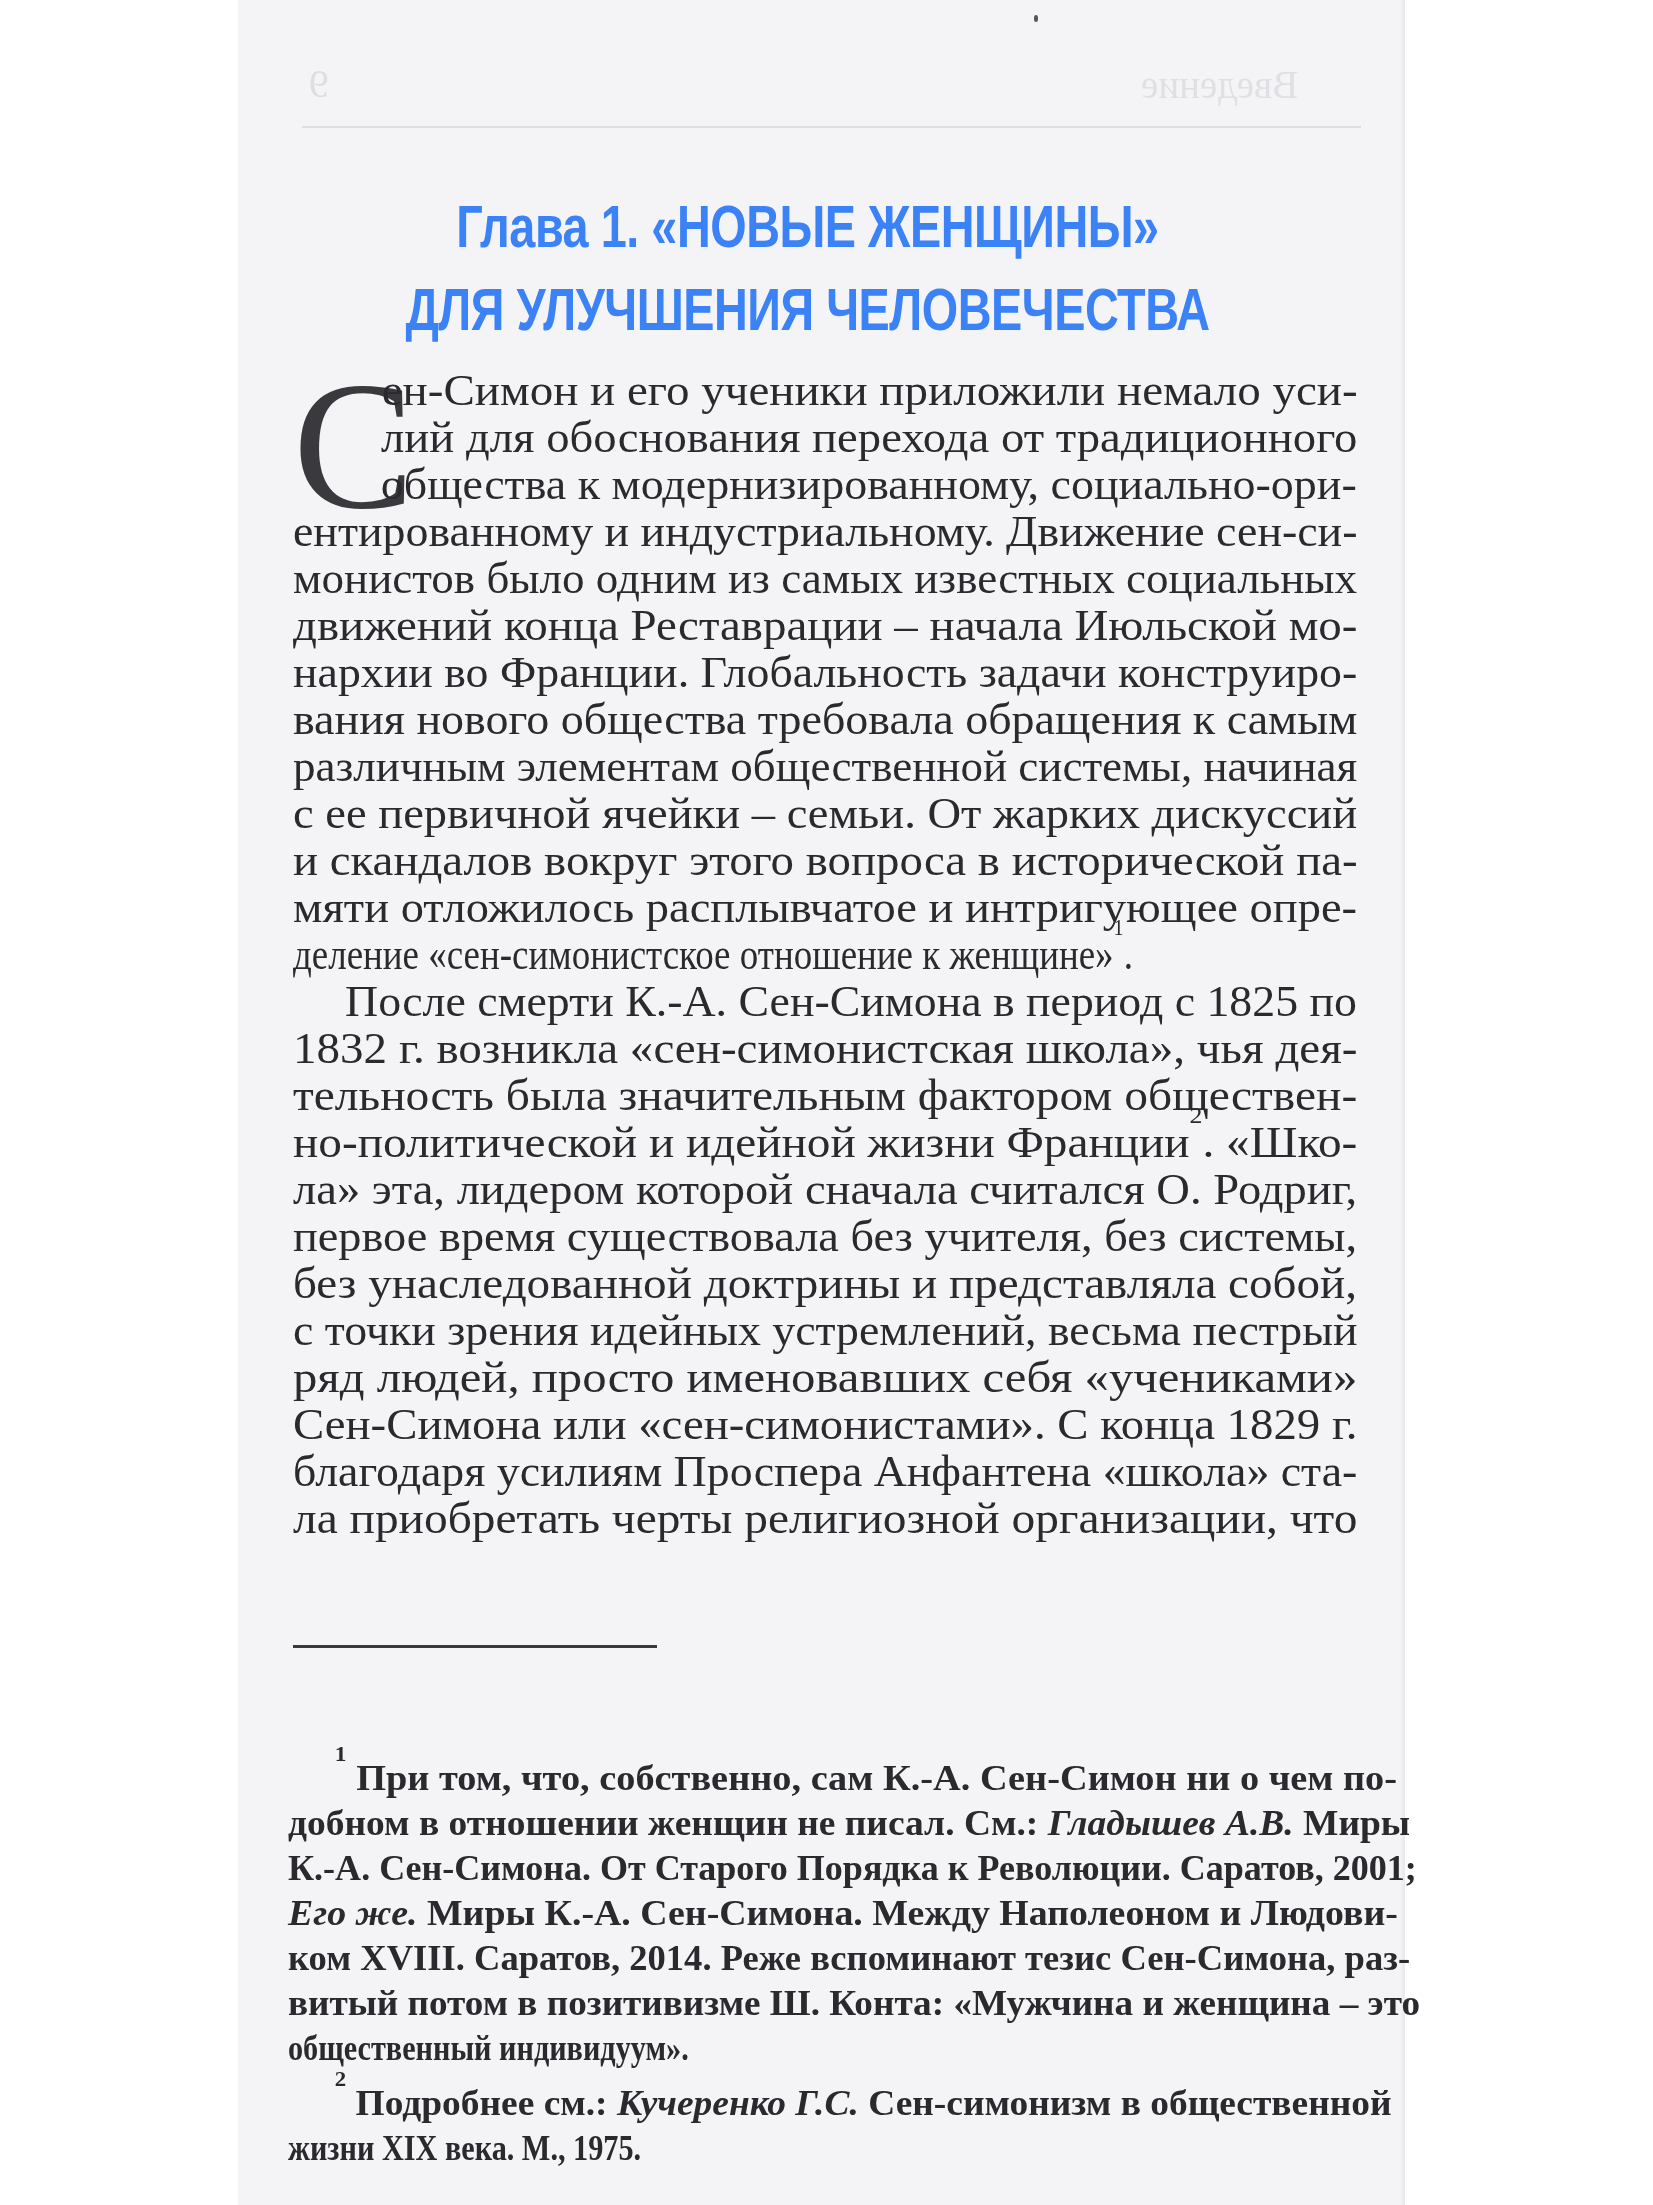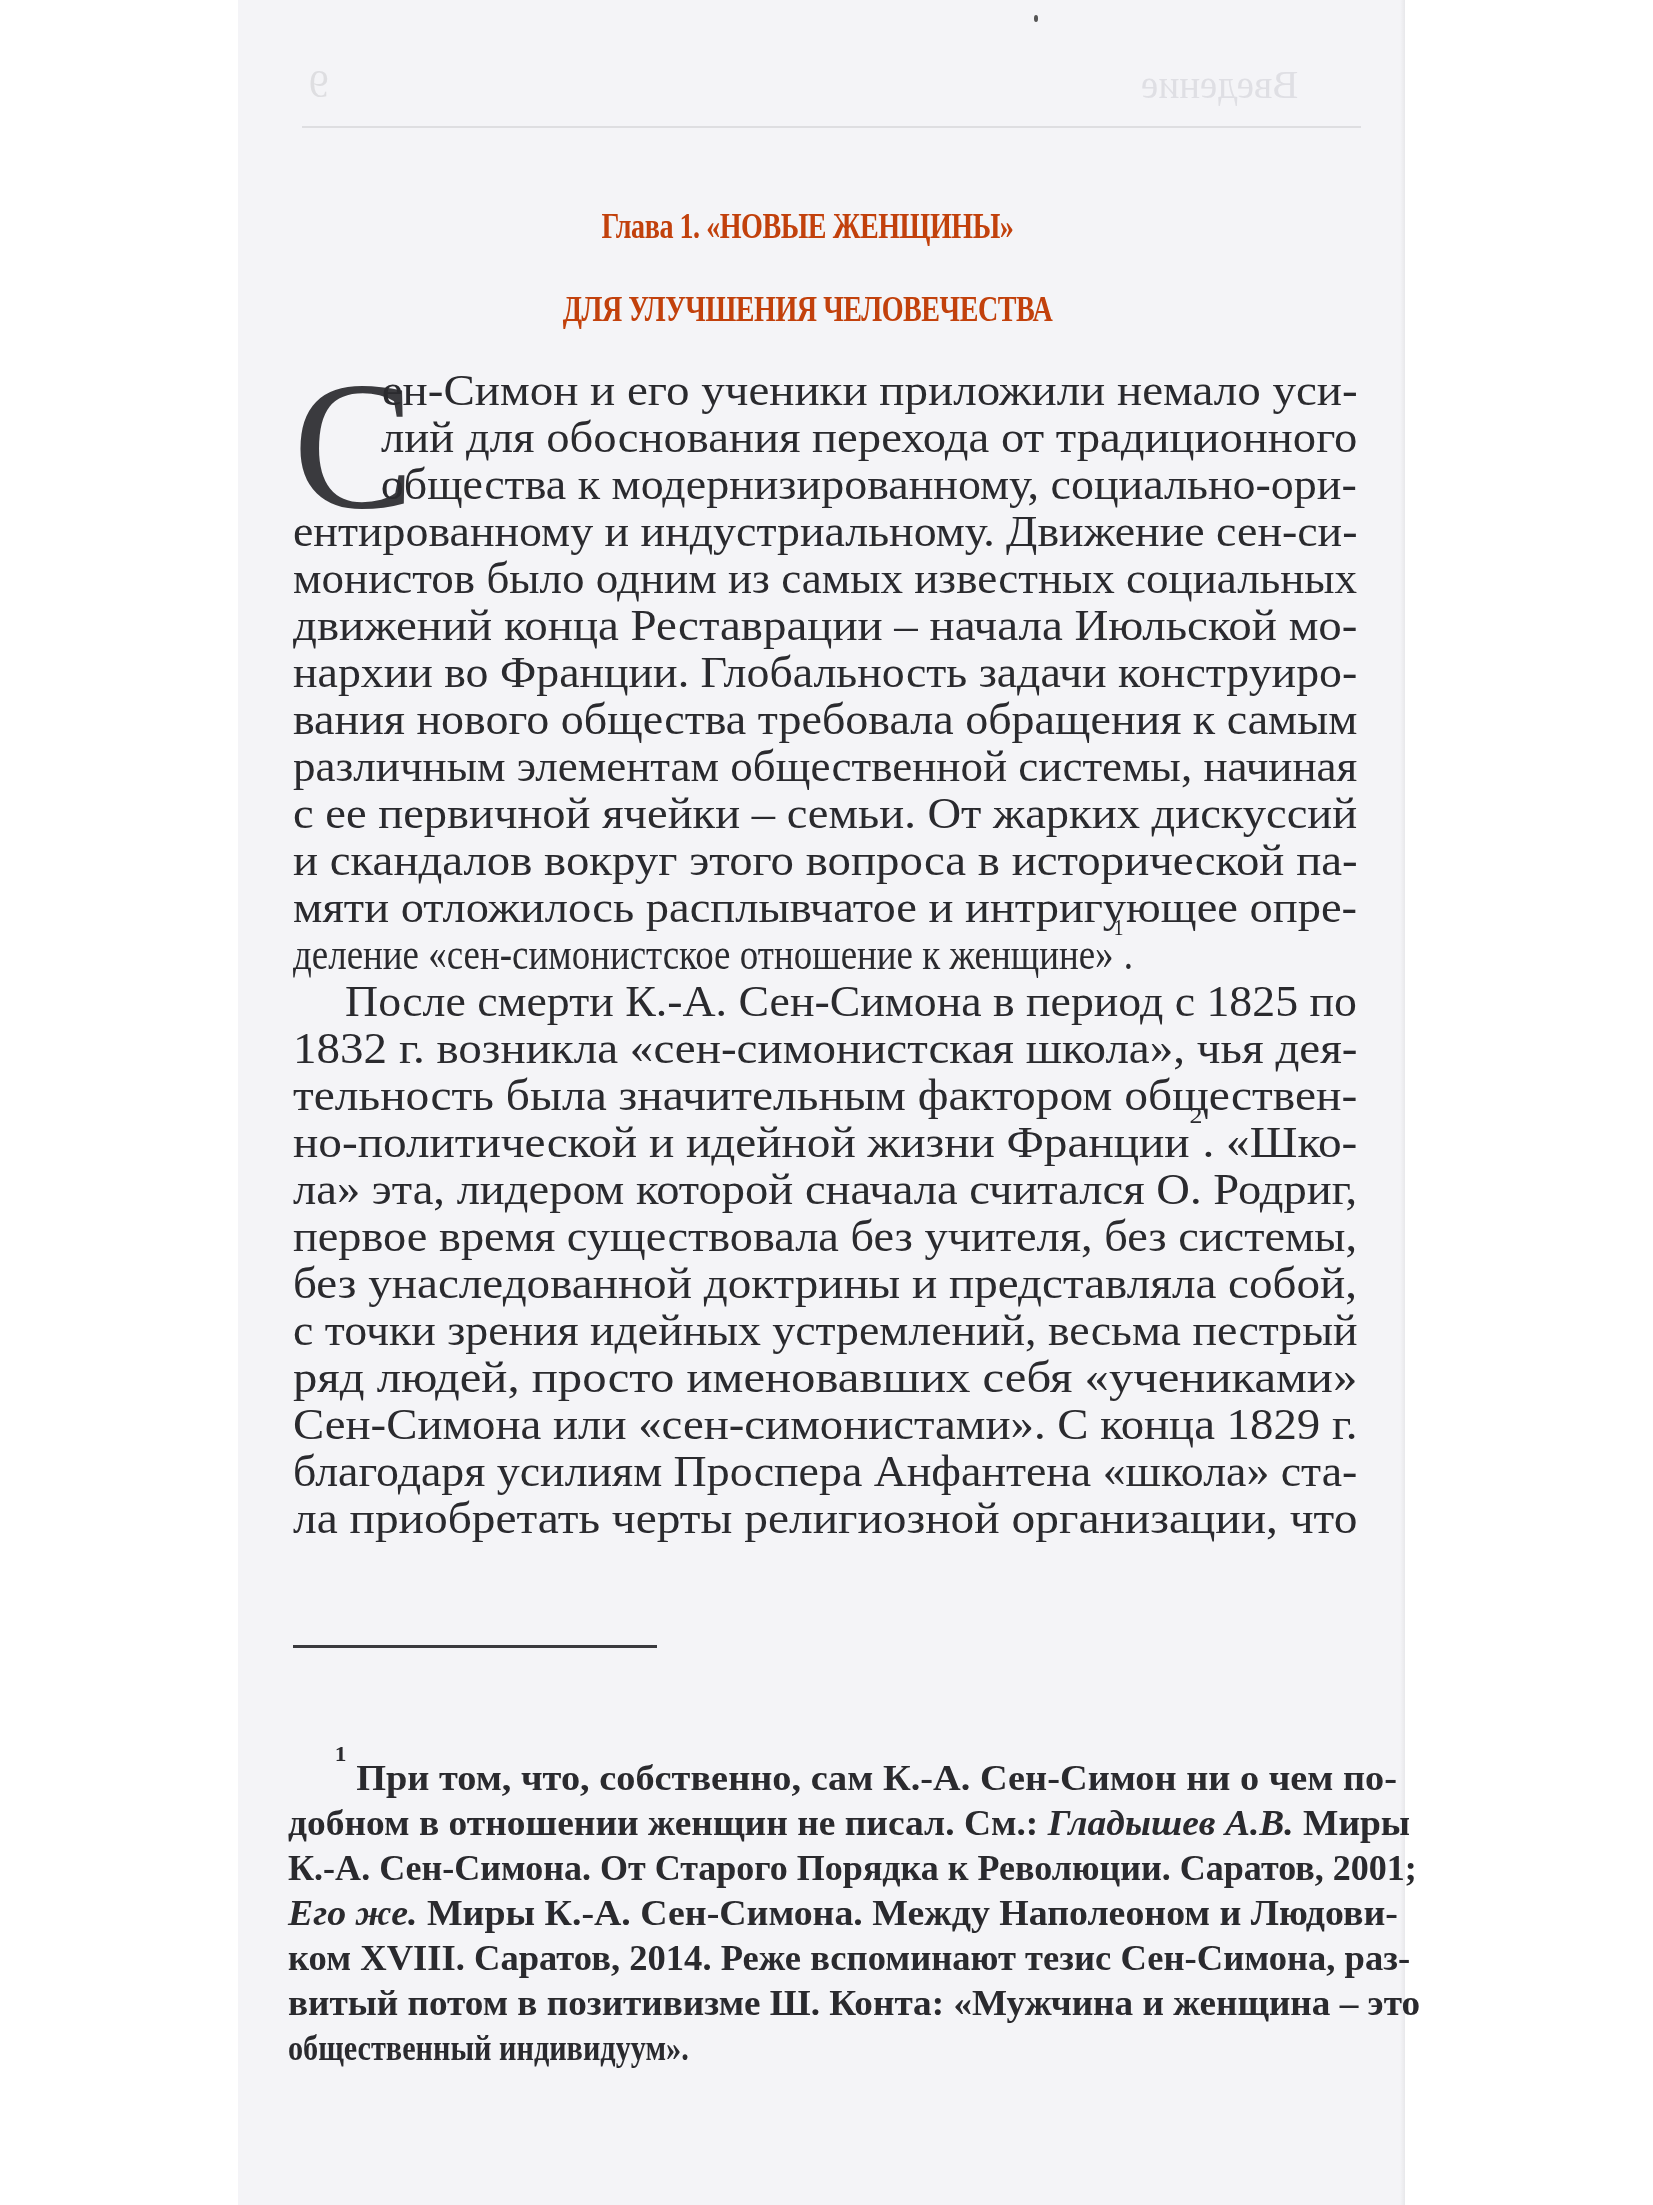--- a/index.html
+++ b/index.html
@@ -64,24 +64,24 @@
       border-radius: 50%;
       background: #555;
     }
 
     .chapter-title {
       position: absolute;
       left: 292px;
       width: 1031px;
       top: 185px;
       text-align: center;
-      font-family: Liberation Serif, serif;
+      font-family: Liberation Sans, sans-serif;
       font-weight: bold;
-      color: #c2410c;
-      font-size: 36px;
+      color: #3b82f6;
+      font-size: 60px;
       line-height: 83px;
       letter-spacing: -0.6px;
     }
     .chapter-title .line { display: block; transform: scaleX(0.78); transform-origin: center; white-space: nowrap; }
 
     .body-text {
       position: absolute;
       left: 293px;
       top: 367px;
       width: 1067px;
@@ -206,14 +206,18 @@
     <div>
       <span class="fline indent" style="display: block; text-align: left; text-align-last: left; transform: scaleX(1.0647); transform-origin: 0px 0px; width: 1007px; padding-left: 44px;"><sup class="fn">1</sup> <span>При том, что, собственно, сам К.-А. Сен-Симон ни о чем по-</span></span>
       <span class="fline" style="display: block; text-align: left; text-align-last: left; transform: scaleX(1.0412); transform-origin: 0px 0px; width: 1030px; padding-left: 0px;"><span>добном в отношении женщин не писал. См.: </span><em>Гладышев А.В.</em><span> Миры</span></span>
       <span class="fline" style="display: block; text-align: left; text-align-last: left; transform: scaleX(1.0005); transform-origin: 0px 0px; width: 1072px; padding-left: 0px;"><span>К.-А. Сен-Симона. От Старого Порядка к Революции. Саратов, 2001;</span></span>
       <span class="fline" style="display: block; text-align: left; text-align-last: left; transform: scaleX(1.0514); transform-origin: 0px 0px; width: 1020px; padding-left: 0px;"><em>Его же.</em><span> Миры К.-А. Сен-Симона. Между Наполеоном и Людови-</span></span>
       <span class="fline" style="display: block; text-align: left; text-align-last: left; transform: scaleX(1.0157); transform-origin: 0px 0px; width: 1056px; padding-left: 0px;"><span>ком XVIII. Саратов, 2014. Реже вспоминают тезис Сен-Симона, раз-</span></span>
       <span class="fline" style="display: block; text-align: left; text-align-last: left; transform: scaleX(1.0329); transform-origin: 0px 0px; width: 1038px; padding-left: 0px;"><span>витый потом в позитивизме Ш. Конта: «Мужчина и женщина – это</span></span>
       <span class="fline last" style="display: block; text-align: left; text-align-last: left; transform: scaleX(0.84); transform-origin: 0px 0px; width: 457px; padding-left: 0px;"><span>общественный индивидуум».</span></span>
     </div>
     <div class="gap"></div>
+    <div>
+      <span class="fline indent" style="display: block; text-align: left; text-align-last: left; transform: scaleX(1.0397); transform-origin: 0px 0px; width: 1031px; padding-left: 45px;"><sup class="fn">2</sup> <span>Подробнее см.: </span><em>Кучеренко Г.С.</em><span> Сен-симонизм в общественной</span></span>
+      <span class="fline last" style="display: block; text-align: left; text-align-last: left; transform: scaleX(0.84); transform-origin: 0px 0px; width: 407px; padding-left: 0px;"><span>жизни XIX века. М., 1975.</span></span>
+    </div>
   </div>
 
 
 </body></html>

